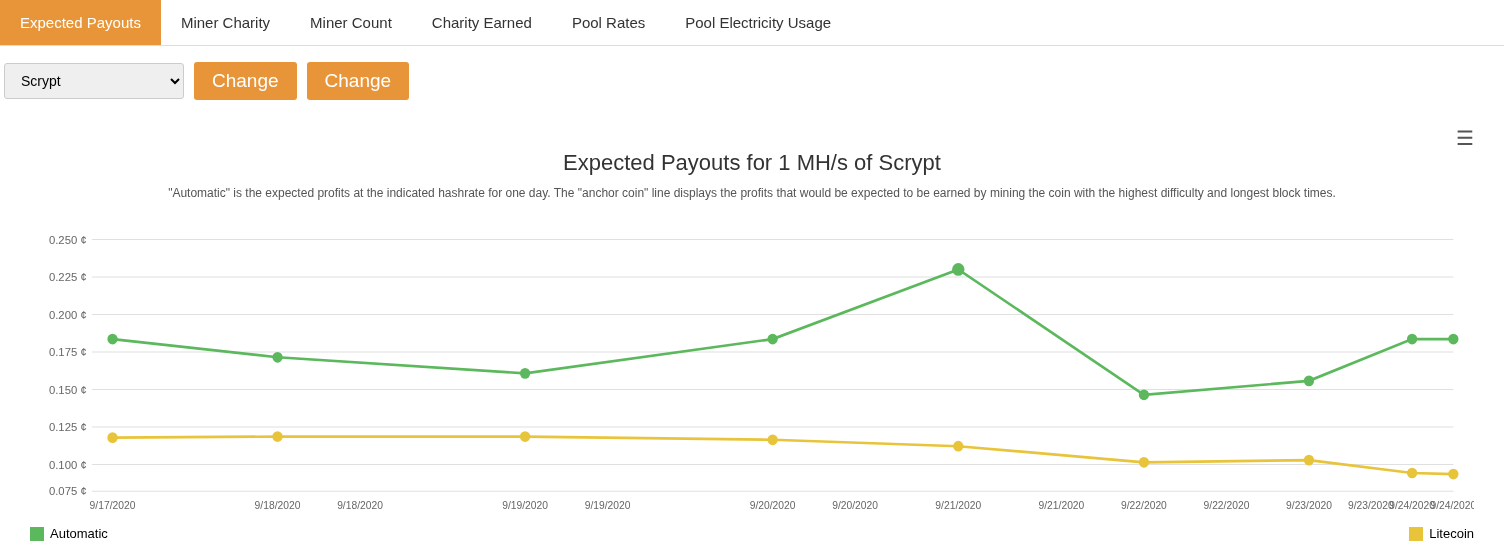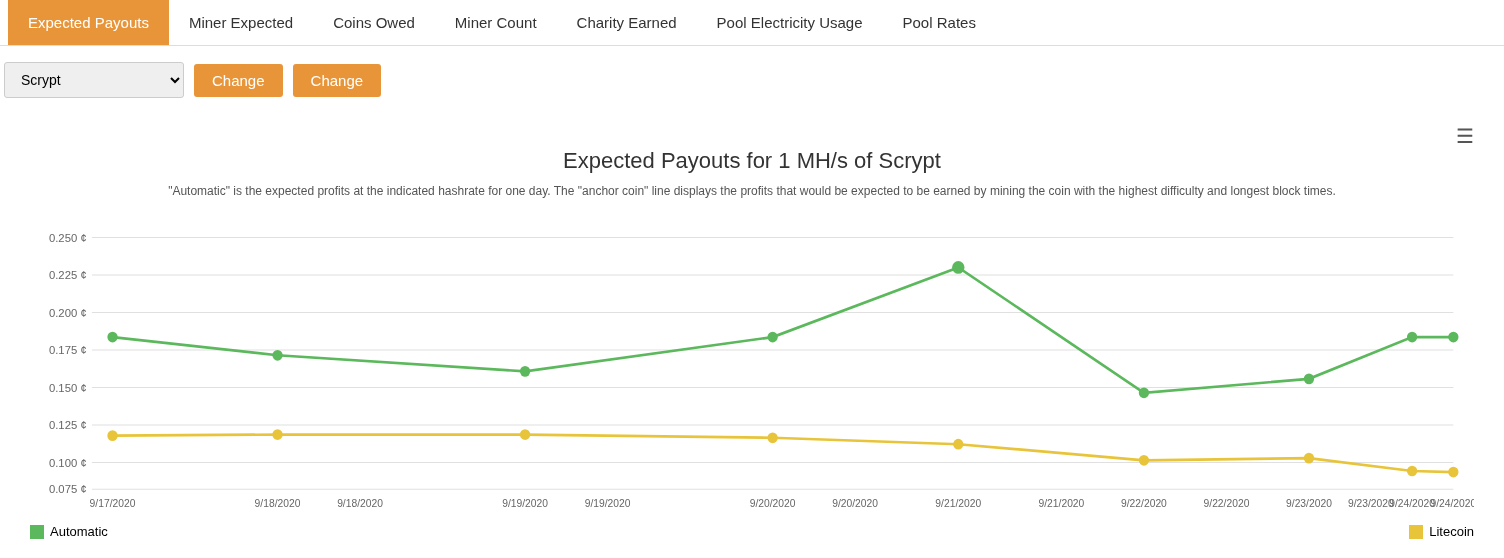--- a/index.html
+++ b/index.html
@@ -16,21 +16,20 @@
       cursor: pointer;
       white-space: nowrap;
       font-size: 15px;
       color: #333;
       border: none;
       background: none;
     }
     .nav-tab.active {
       background: #e8953a;
       color: #fff;
-      margin-left: 8px;
     }
 
     
     .controls {
       display: flex;
       align-items: center;
       gap: 10px;
       padding: 16px 4px;
     }
     .controls select {
@@ -41,21 +40,21 @@
       appearance: auto;
       min-width: 180px;
     }
     .btn-change {
       padding: 8px 18px;
       background: #e8953a;
       color: #fff;
       border: none;
       border-radius: 3px;
       cursor: pointer;
-      font-size: 15px;
+      font-size: 19px;
     }
 
     
     .chart-container {
       padding: 10px 30px 20px;
       position: relative;
     }
     .chart-title {
       text-align: center;
       font-size: 22px;
@@ -104,26 +103,25 @@
     .legend-box {
       width: 14px;
       height: 14px;
     }
   </style>
 </head>
 <body>
 
 <nav class="nav-tabs">
 <button class="nav-tab active">Expected Payouts</button>
-    <button class="nav-tab">Miner Expected</button>
-    <button class="nav-tab">Coins Owed</button>
+    <button class="nav-tab">Miner Charity</button>
     <button class="nav-tab">Miner Count</button>
     <button class="nav-tab">Charity Earned</button>
+    <button class="nav-tab">Pool Rates</button>
     <button class="nav-tab">Pool Electricity Usage</button>
-    <button class="nav-tab">Pool Rates</button>
   </nav>
 
 <div class="controls">
   <select>
     <option>Scrypt</option>
     <option>SHA256</option>
     <option>X11</option>
     <option>Ethash</option>
   </select>
   <button class="btn-change">Change</button>

